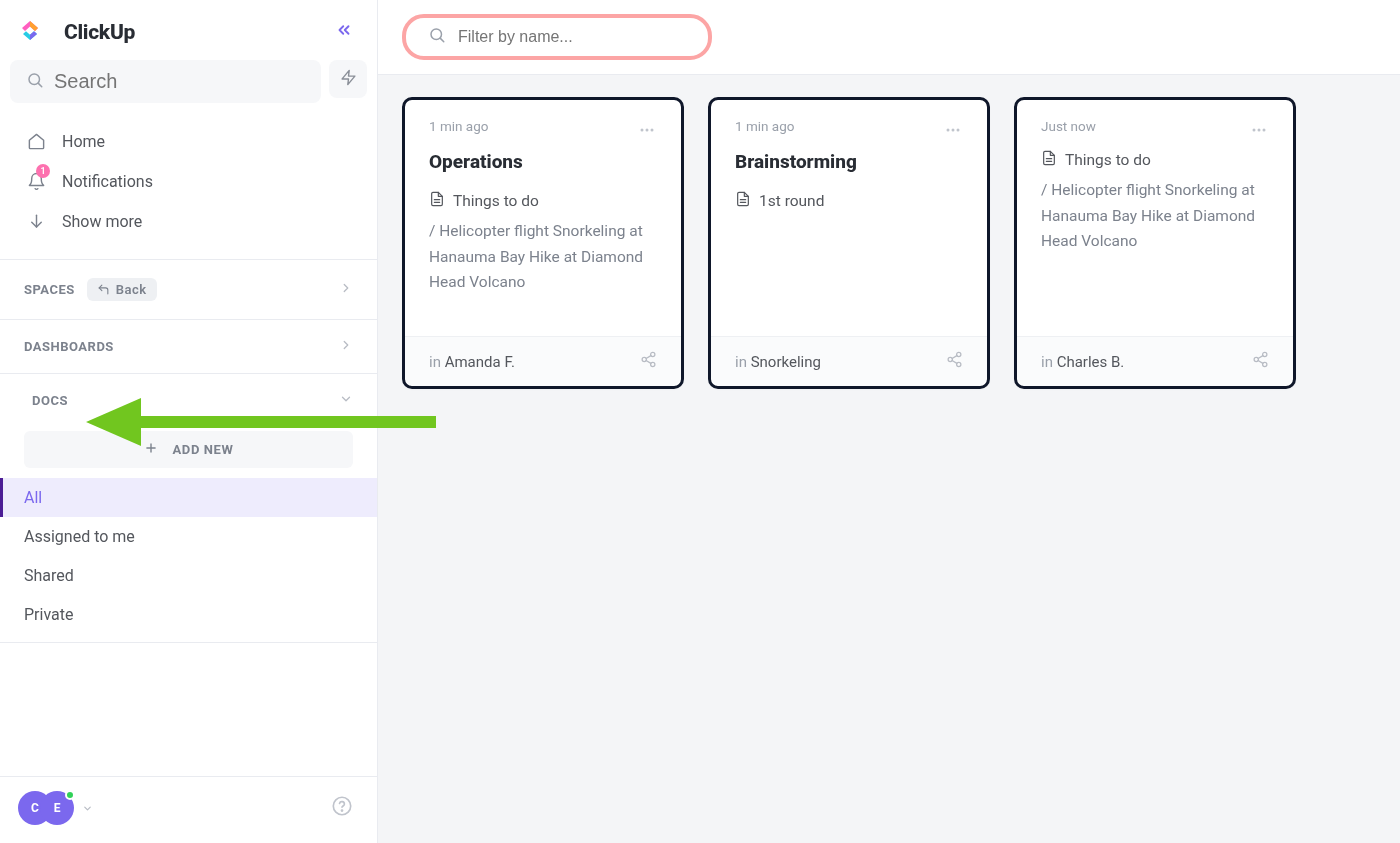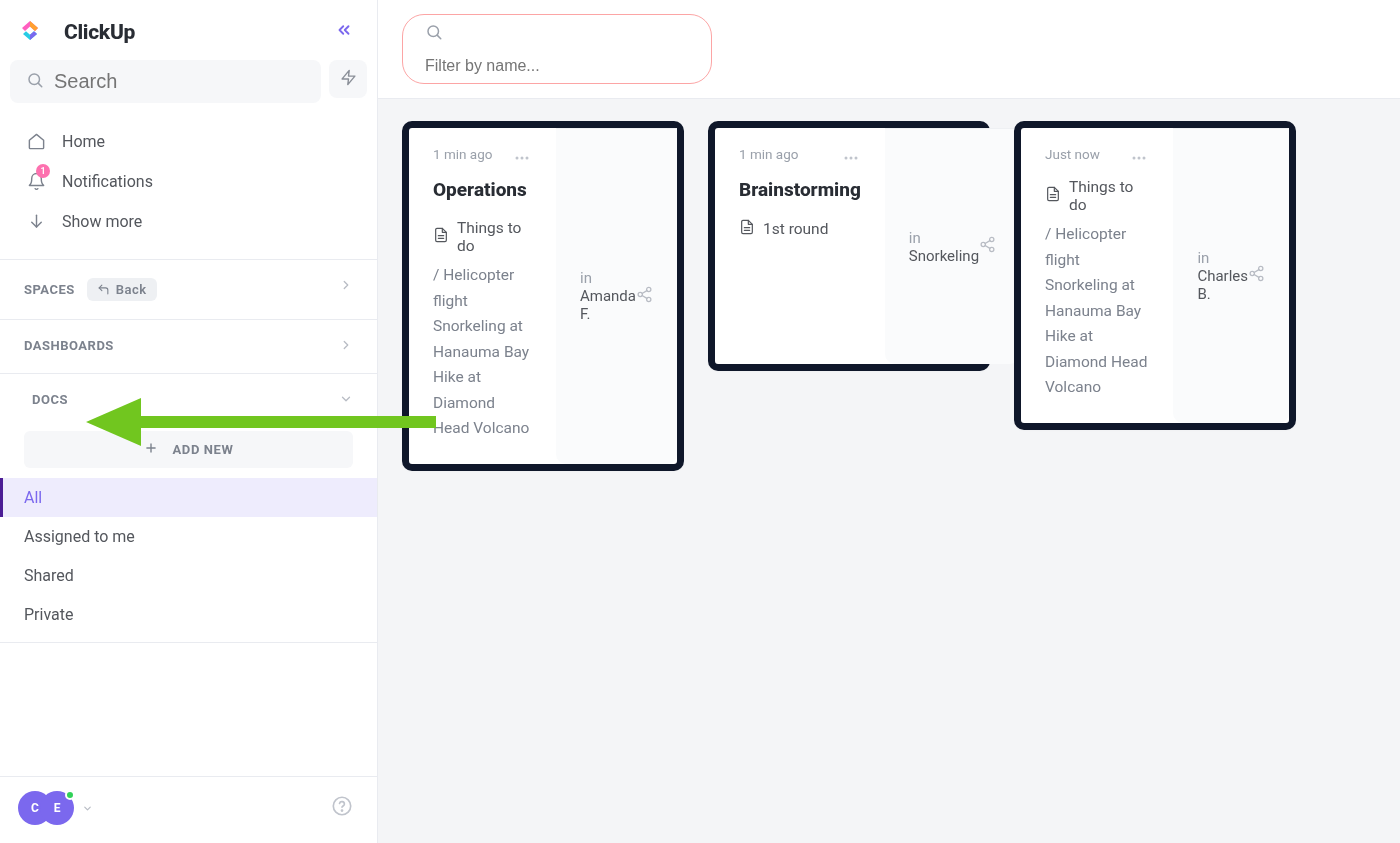--- a/index.html
+++ b/index.html
@@ -43,21 +43,21 @@
   }
   .nav-icon { width: 20px; height: 20px; color: #7c828d; display:flex; align-items:center; justify-content:center;}
   .badge {
     position: absolute; left: 26px; top: 3px;
     background: #fd71af; color: #fff;
     font-size: 9px; font-weight: 600;
     width: 14px; height: 14px; border-radius: 50%;
     display: flex; align-items: center; justify-content: center;
   }
   .section-row {
-    display: flex; align-items: flex-start; justify-content: space-between;
+    display: flex; align-items: center; justify-content: space-between;
     padding: 18px 24px; border-bottom: 1px solid #e9ebf0;
     color: #7c828d; font-size: 13px; font-weight: 700; letter-spacing: 0.5px;
   }
   .section-row .left { display:flex; align-items:center; gap: 12px; }
   .pill {
     background: #eef0f3; padding: 4px 10px; border-radius: 6px; display:flex; gap:6px; align-items:center;
     font-size: 13px; color: #7c828d; font-weight: 600;
   }
   .docs-block { border-bottom: 1px solid #e9ebf0; padding-bottom: 8px; }
   .section-row.noborder { border-bottom: 0; padding-left: 32px; }
@@ -94,28 +94,28 @@
   }
   .help-circle { color:#c0c4cc; }
   .main {
     flex: 1; display:flex; flex-direction:column; background:#f4f5f7;
   }
   .top-bar {
     padding: 14px 24px 14px 24px; background:#fff; border-bottom: 1px solid #e9ebf0;
   }
   .filter-input {
     display:flex; gap:12px;
-    border:1px solid #fca5a5; border-radius: 22px; padding: 8px 22px;
-    width: 310px; color:#9aa0aa;flex-direction:column;
+    border:4px solid #fca5a5; border-radius: 22px; padding: 8px 22px;
+    width: 310px; color:#9aa0aa;
   }
   .filter-input input { border:0; outline:none; width:100%; font-size:16px; color:#292d34; }
   .cards-area { padding: 22px 24px; display:flex; gap:24px; align-items:flex-start; }
   .card {
-    width: 282px; background:#fff; border:7px solid #0f172a; border-radius:10px;
-    display:flex; flex-direction:row;
+    width: 282px; background:#fff; border:3px solid #0f172a; border-radius:10px;
+    display:flex; flex-direction:column;
     box-shadow: 0 1px 2px rgba(0,0,0,0.02);
   }
   .card-body { padding: 18px 24px 22px 24px; min-height: 236px; }
   .card-time { font-size: 13.5px; color:#9aa0aa; margin-bottom: 16px; display:block;}
   .card-title { font-size: 19px; font-weight: 800; color:#292d34; margin-bottom: 18px; }
   .card-doc-row { display:flex; align-items:center; gap:8px; color:#54575d; font-size:15.5px; margin-bottom:8px;}
   .card-preview { font-size:15.5px; color:#7c828d; line-height:1.65; }
   .card-head { display:flex; align-items:flex-start; justify-content:space-between;}
   .more-dots { color:#c0c4cc; cursor:pointer; padding-top:2px;}
   .card-footer {

